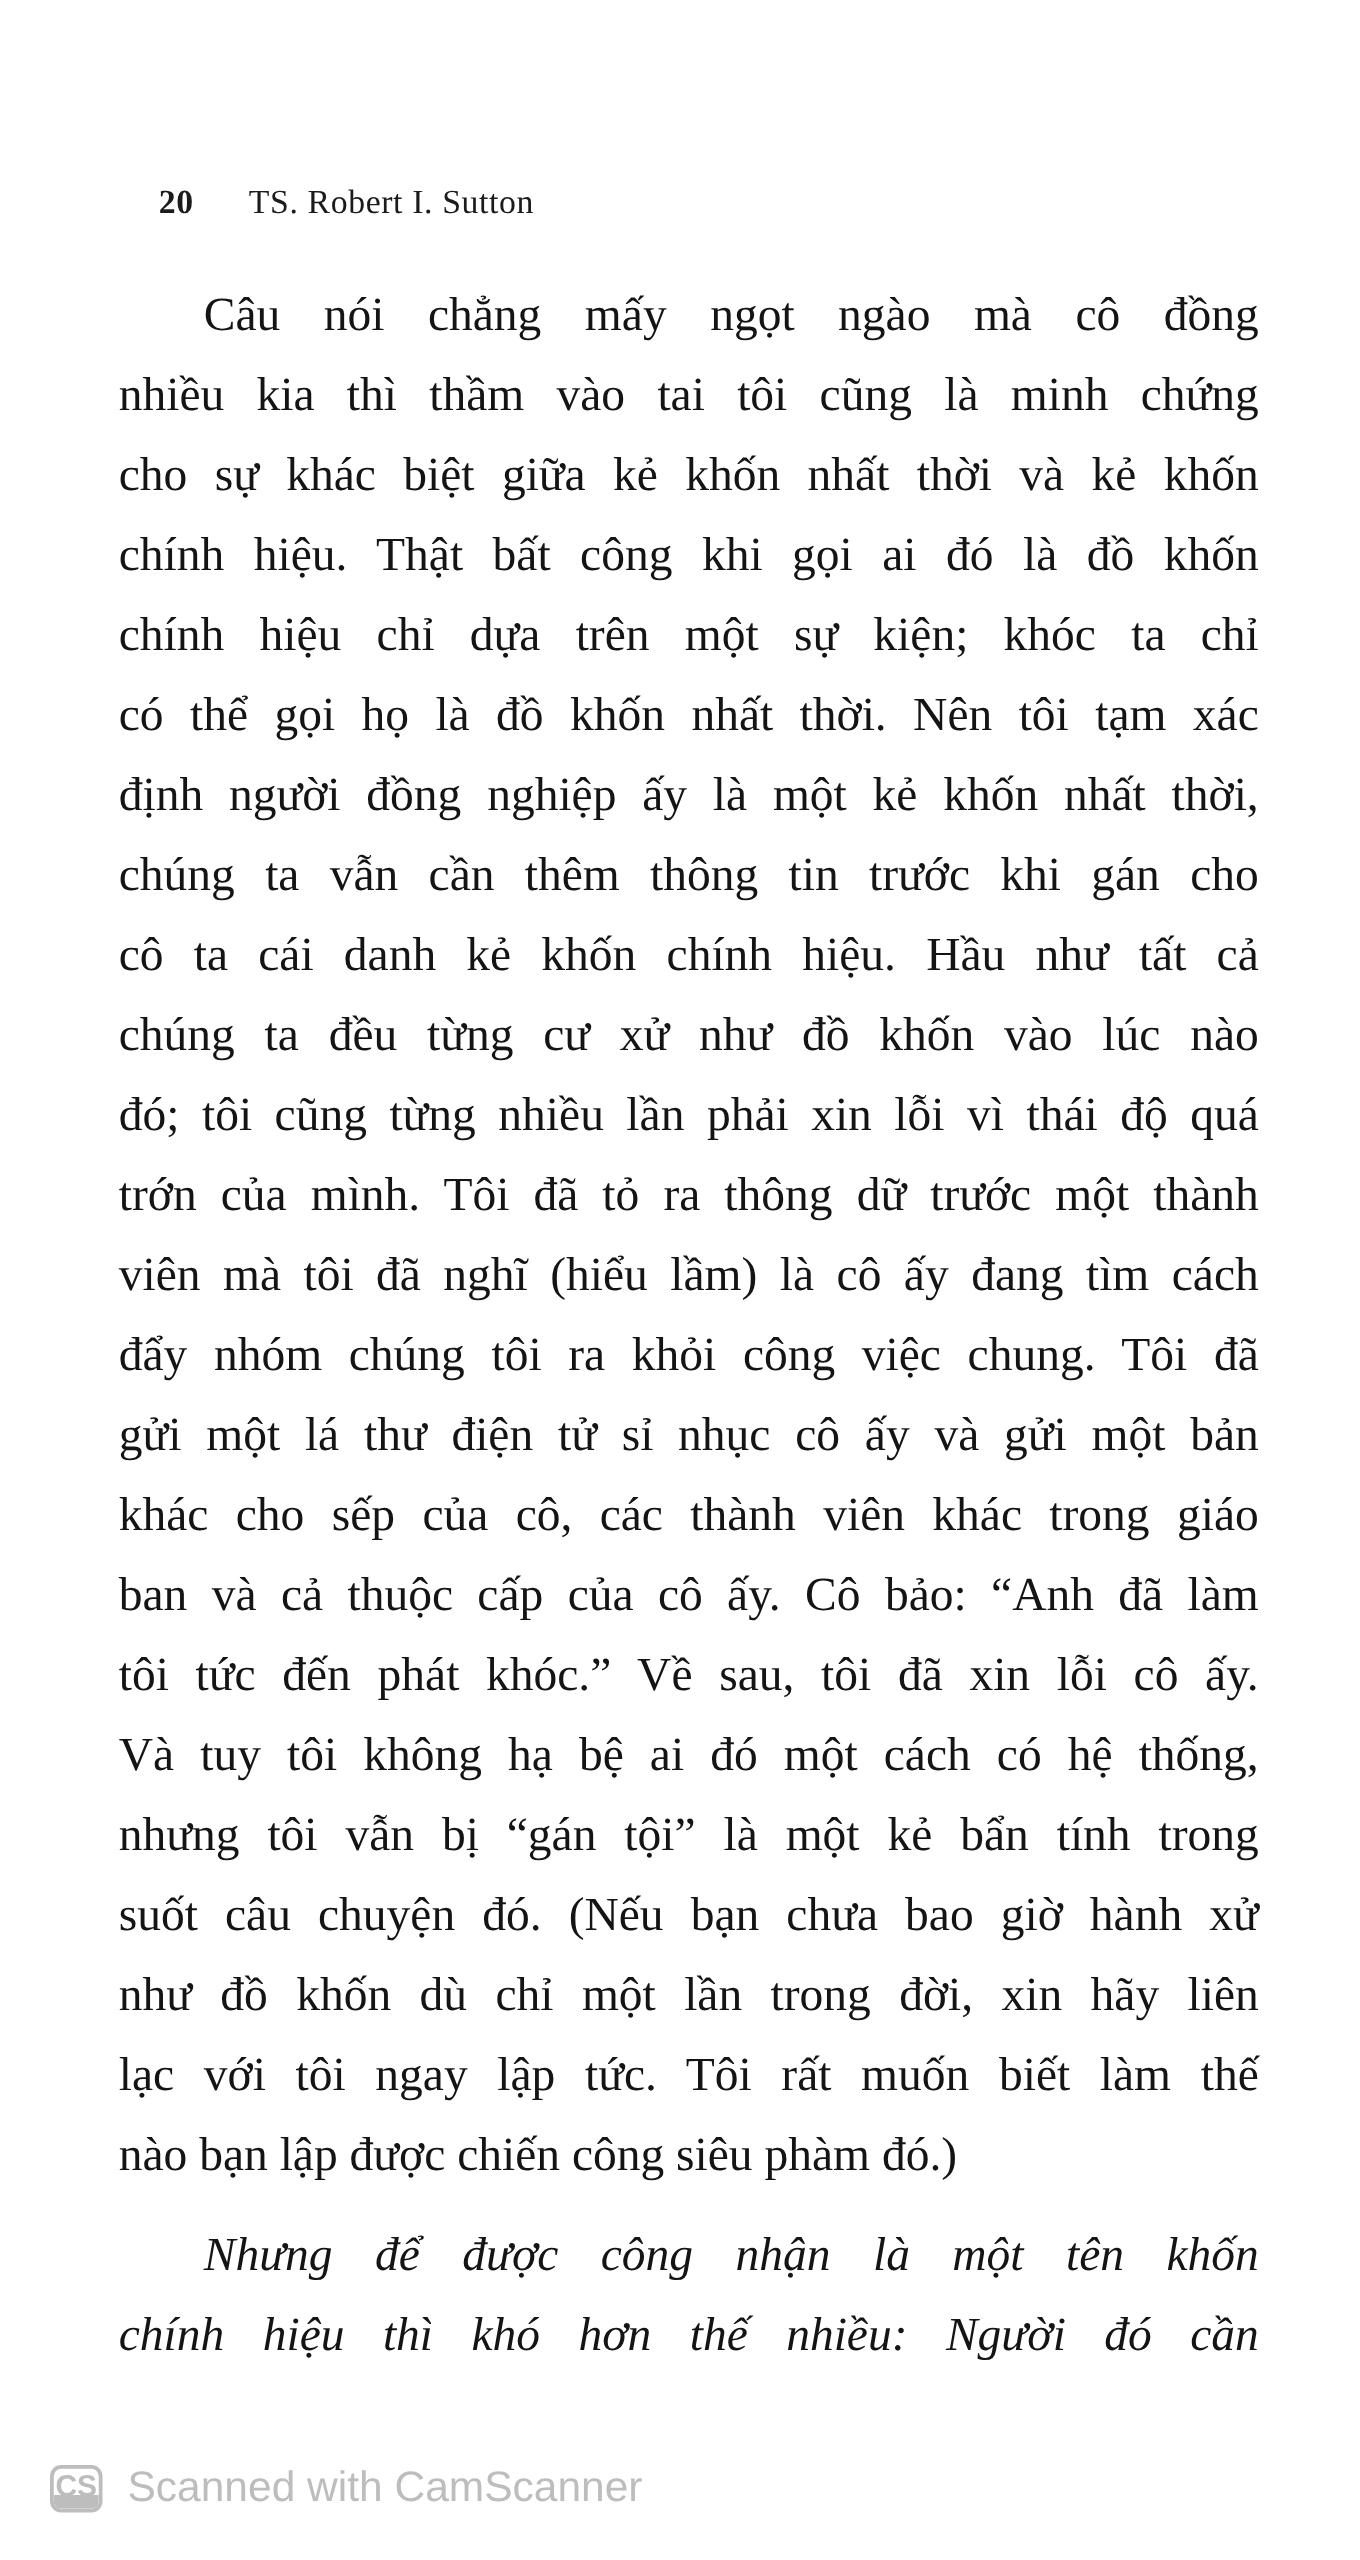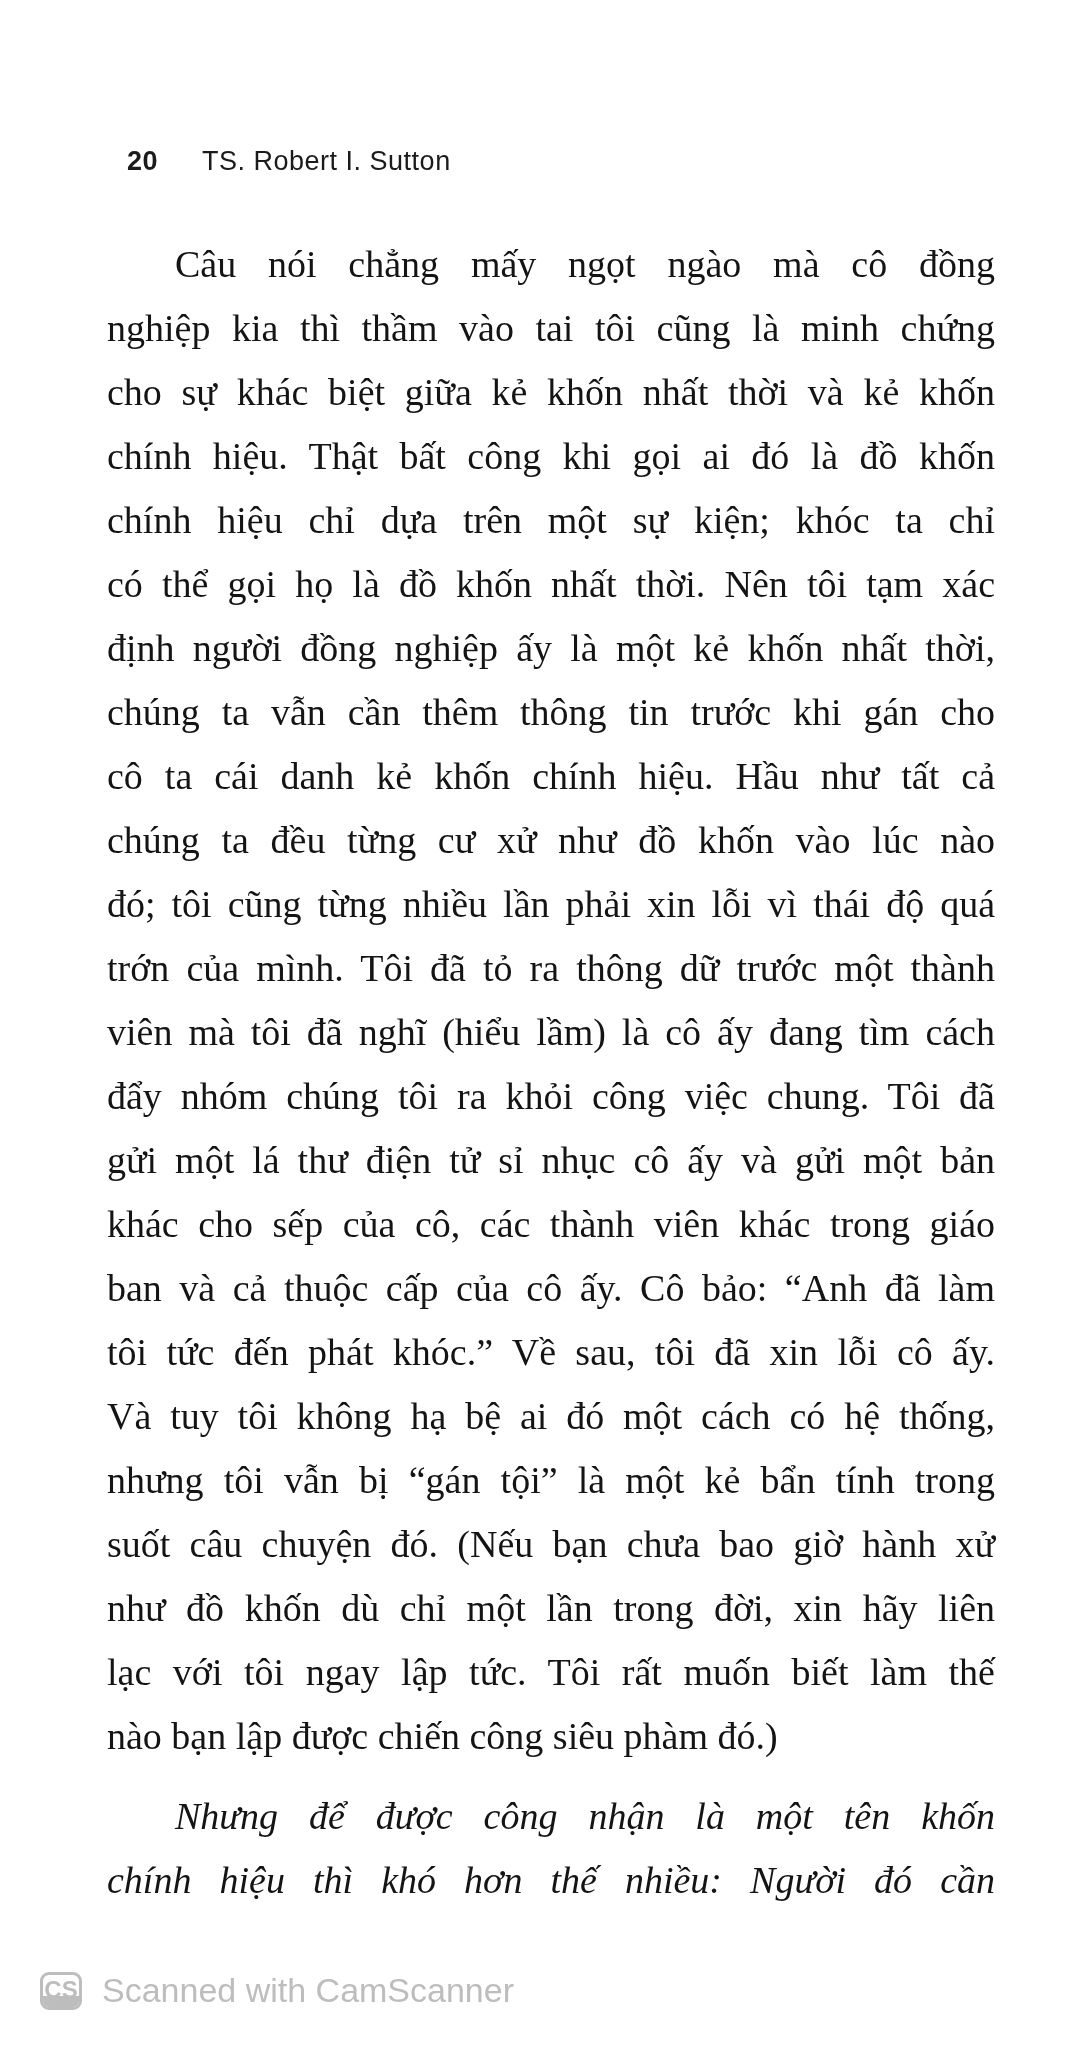--- a/index.html
+++ b/index.html
@@ -10,37 +10,37 @@
     background: #ffffff;
     overflow: hidden;
     font-family: "Liberation Serif", "DejaVu Serif", serif;
   }
   .header {
     position: absolute;
     top: 146px;
     left: 127px;
     display: flex;
     align-items: baseline;
-    font-family: Liberation Sans, sans-serif;
+    font-family: Liberation Serif, serif;
     font-size: 27px;
     color: #1b1b1b;
     letter-spacing: 0.5px;
   }
   .page-number { font-weight: bold; }
   .header-title { margin-left: 44px; }
   .body-text {
     position: absolute;
     top: 220px;
     left: 95px;
     width: 912px;
     font-size: 38px;
     line-height: 64px;
     color: #141414;
   }
-  .paragraph { margin: 12px; }
+  .paragraph { margin: 0; }
   .paragraph + .paragraph { margin-top: 16px; font-style: italic; }
   .line {
     text-align: justify;
     text-align-last: justify;
   }
   .line.last-left { text-align-last: left; }
   .line.first { padding-left: 68px; }
   .footer {
     position: absolute;
     left: 40px;
@@ -85,21 +85,21 @@
 <div class="page">
 
   <div class="header">
     <span class="page-number">20</span>
     <span class="header-title">TS. Robert I. Sutton</span>
   </div>
 
   <div class="body-text">
       <div class="paragraph">
         <div class="line first">Câu nói chẳng mấy ngọt ngào mà cô đồng</div>
-        <div class="line">nghiệp kia thì thầm vào tai tôi cũng là minh chứng</div>
+        <div class="line">nhiều kia thì thầm vào tai tôi cũng là minh chứng</div>
         <div class="line">cho sự khác biệt giữa kẻ khốn nhất thời và kẻ khốn</div>
         <div class="line">chính hiệu. Thật bất công khi gọi ai đó là đồ khốn</div>
         <div class="line">chính hiệu chỉ dựa trên một sự kiện; khóc ta chỉ</div>
         <div class="line">có thể gọi họ là đồ khốn nhất thời. Nên tôi tạm xác</div>
         <div class="line">định người đồng nghiệp ấy là một kẻ khốn nhất thời,</div>
         <div class="line">chúng ta vẫn cần thêm thông tin trước khi gán cho</div>
         <div class="line">cô ta cái danh kẻ khốn chính hiệu. Hầu như tất cả</div>
         <div class="line">chúng ta đều từng cư xử như đồ khốn vào lúc nào</div>
         <div class="line">đó; tôi cũng từng nhiều lần phải xin lỗi vì thái độ quá</div>
         <div class="line">trớn của mình. Tôi đã tỏ ra thông dữ trước một thành</div>

